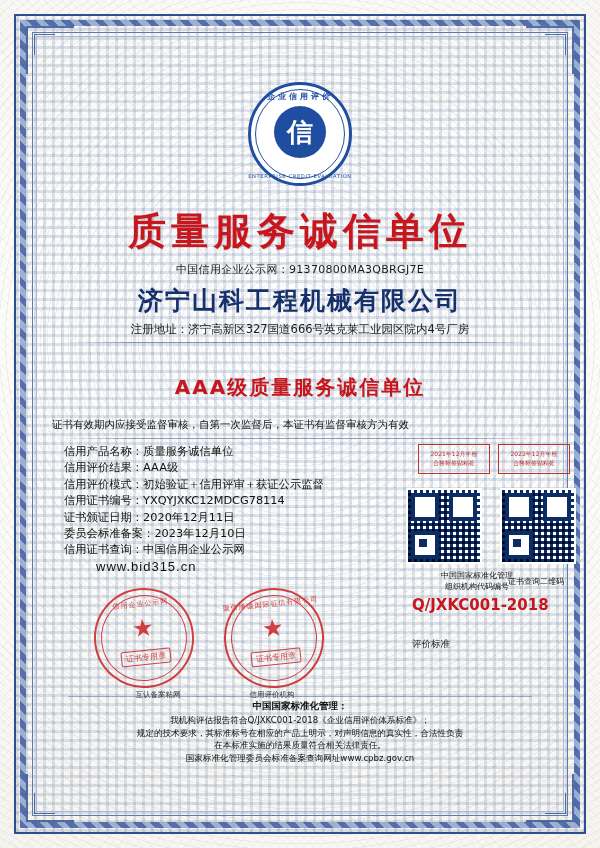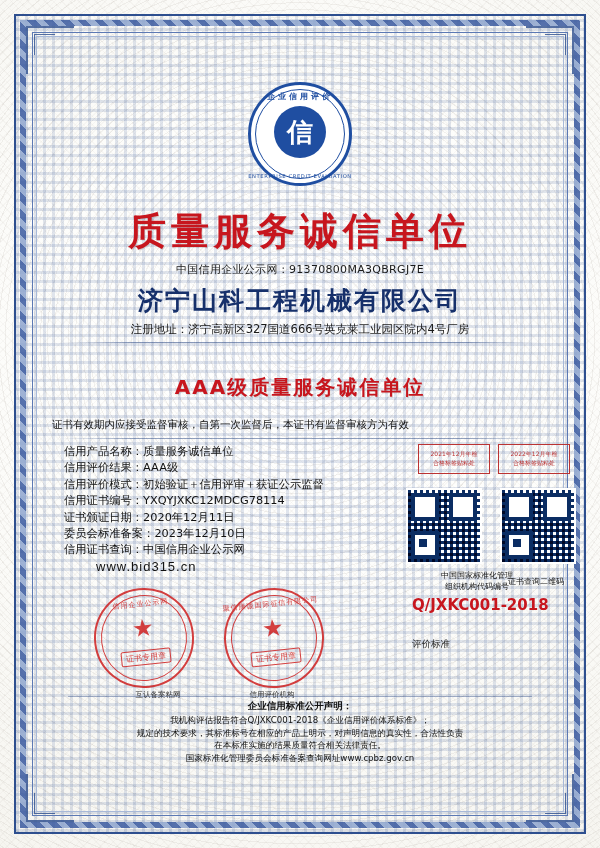--- a/index.html
+++ b/index.html
@@ -312,21 +312,21 @@
       <div class="star">★</div>
       <div class="txt-bot">证书专用章</div>
     </div>
     <div class="seal-cap seal-cap1">互认备案粘网</div>
     <div class="seal-cap seal-cap2">信用评价机构</div>
 
     <div class="std-code">Q/JXKC001-2018</div>
     <div class="std-code-cap">评价标准</div>
 
     <div class="hr-thin"></div>
-    <div class="footer-title">企业信用标准公开声明：</div>
+    <div class="footer-title">中国国家标准化管理：</div>
     <div class="footer-body">
       <div>我机构评估报告符合Q/JXKC001-2018《企业信用评价体系标准》；</div>
       <div>规定的技术要求，其标准标号在相应的产品上明示，对声明信息的真实性，合法性负责</div>
       <div>在本标准实施的结果质量符合相关法律责任。</div>
       <div>国家标准化管理委员会标准备案查询网址www.cpbz.gov.cn</div>
     </div>
 
   </div>
 </div>
 

